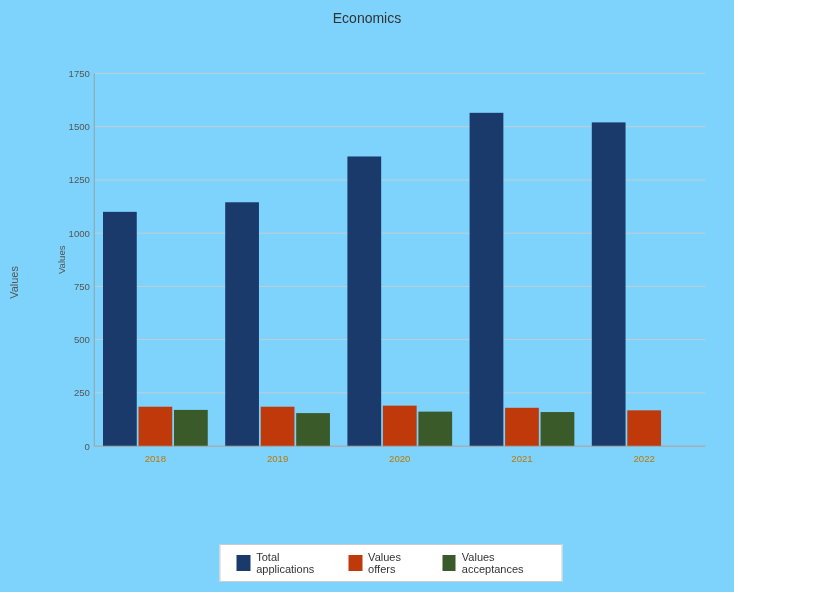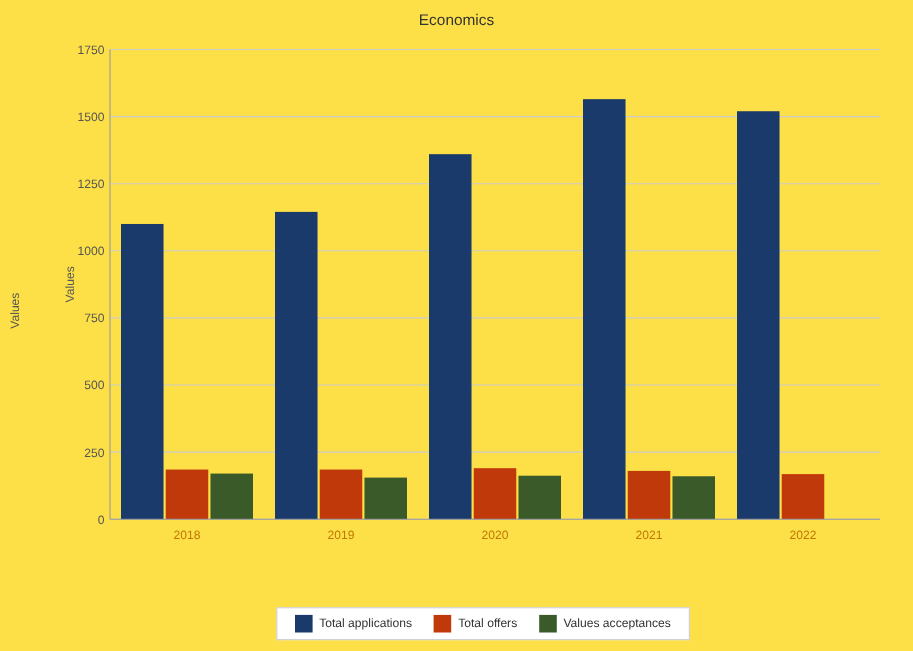--- a/index.html
+++ b/index.html
@@ -6,24 +6,24 @@
     body {
       width: 830px;
       height: 592px;
       background: #fff;
       font-family: Arial, sans-serif;
       font-size: 12px;
       color: #333;
       overflow: hidden;
     }
     .chart-container {
-      width: 830px;
+      width: 734px;
       height: 592px;
       position: relative;
-      background: #fde047;
+      background: #7dd3fc;
     }
     .chart-title {
       text-align: center;
       font-size: 14px;
       color: #333;
       padding-top: 10px;
       padding-bottom: 5px;
     }
     .chart-area {
       position: absolute;
@@ -125,20 +125,20 @@
       </svg>
   </div>
 
   <div class="legend">
     <div class="legend-item">
       <span class="legend-box" style="background:#1a3a6b;"></span>
       <span>Total applications</span>
     </div>
     <div class="legend-item">
       <span class="legend-box" style="background:#c0390a;"></span>
-      <span>Total offers</span>
+      <span>Values offers</span>
     </div>
     <div class="legend-item">
       <span class="legend-box" style="background:#3a5a2a;"></span>
       <span>Values acceptances</span>
     </div>
   </div>
 </div>
 
 </body></html>

